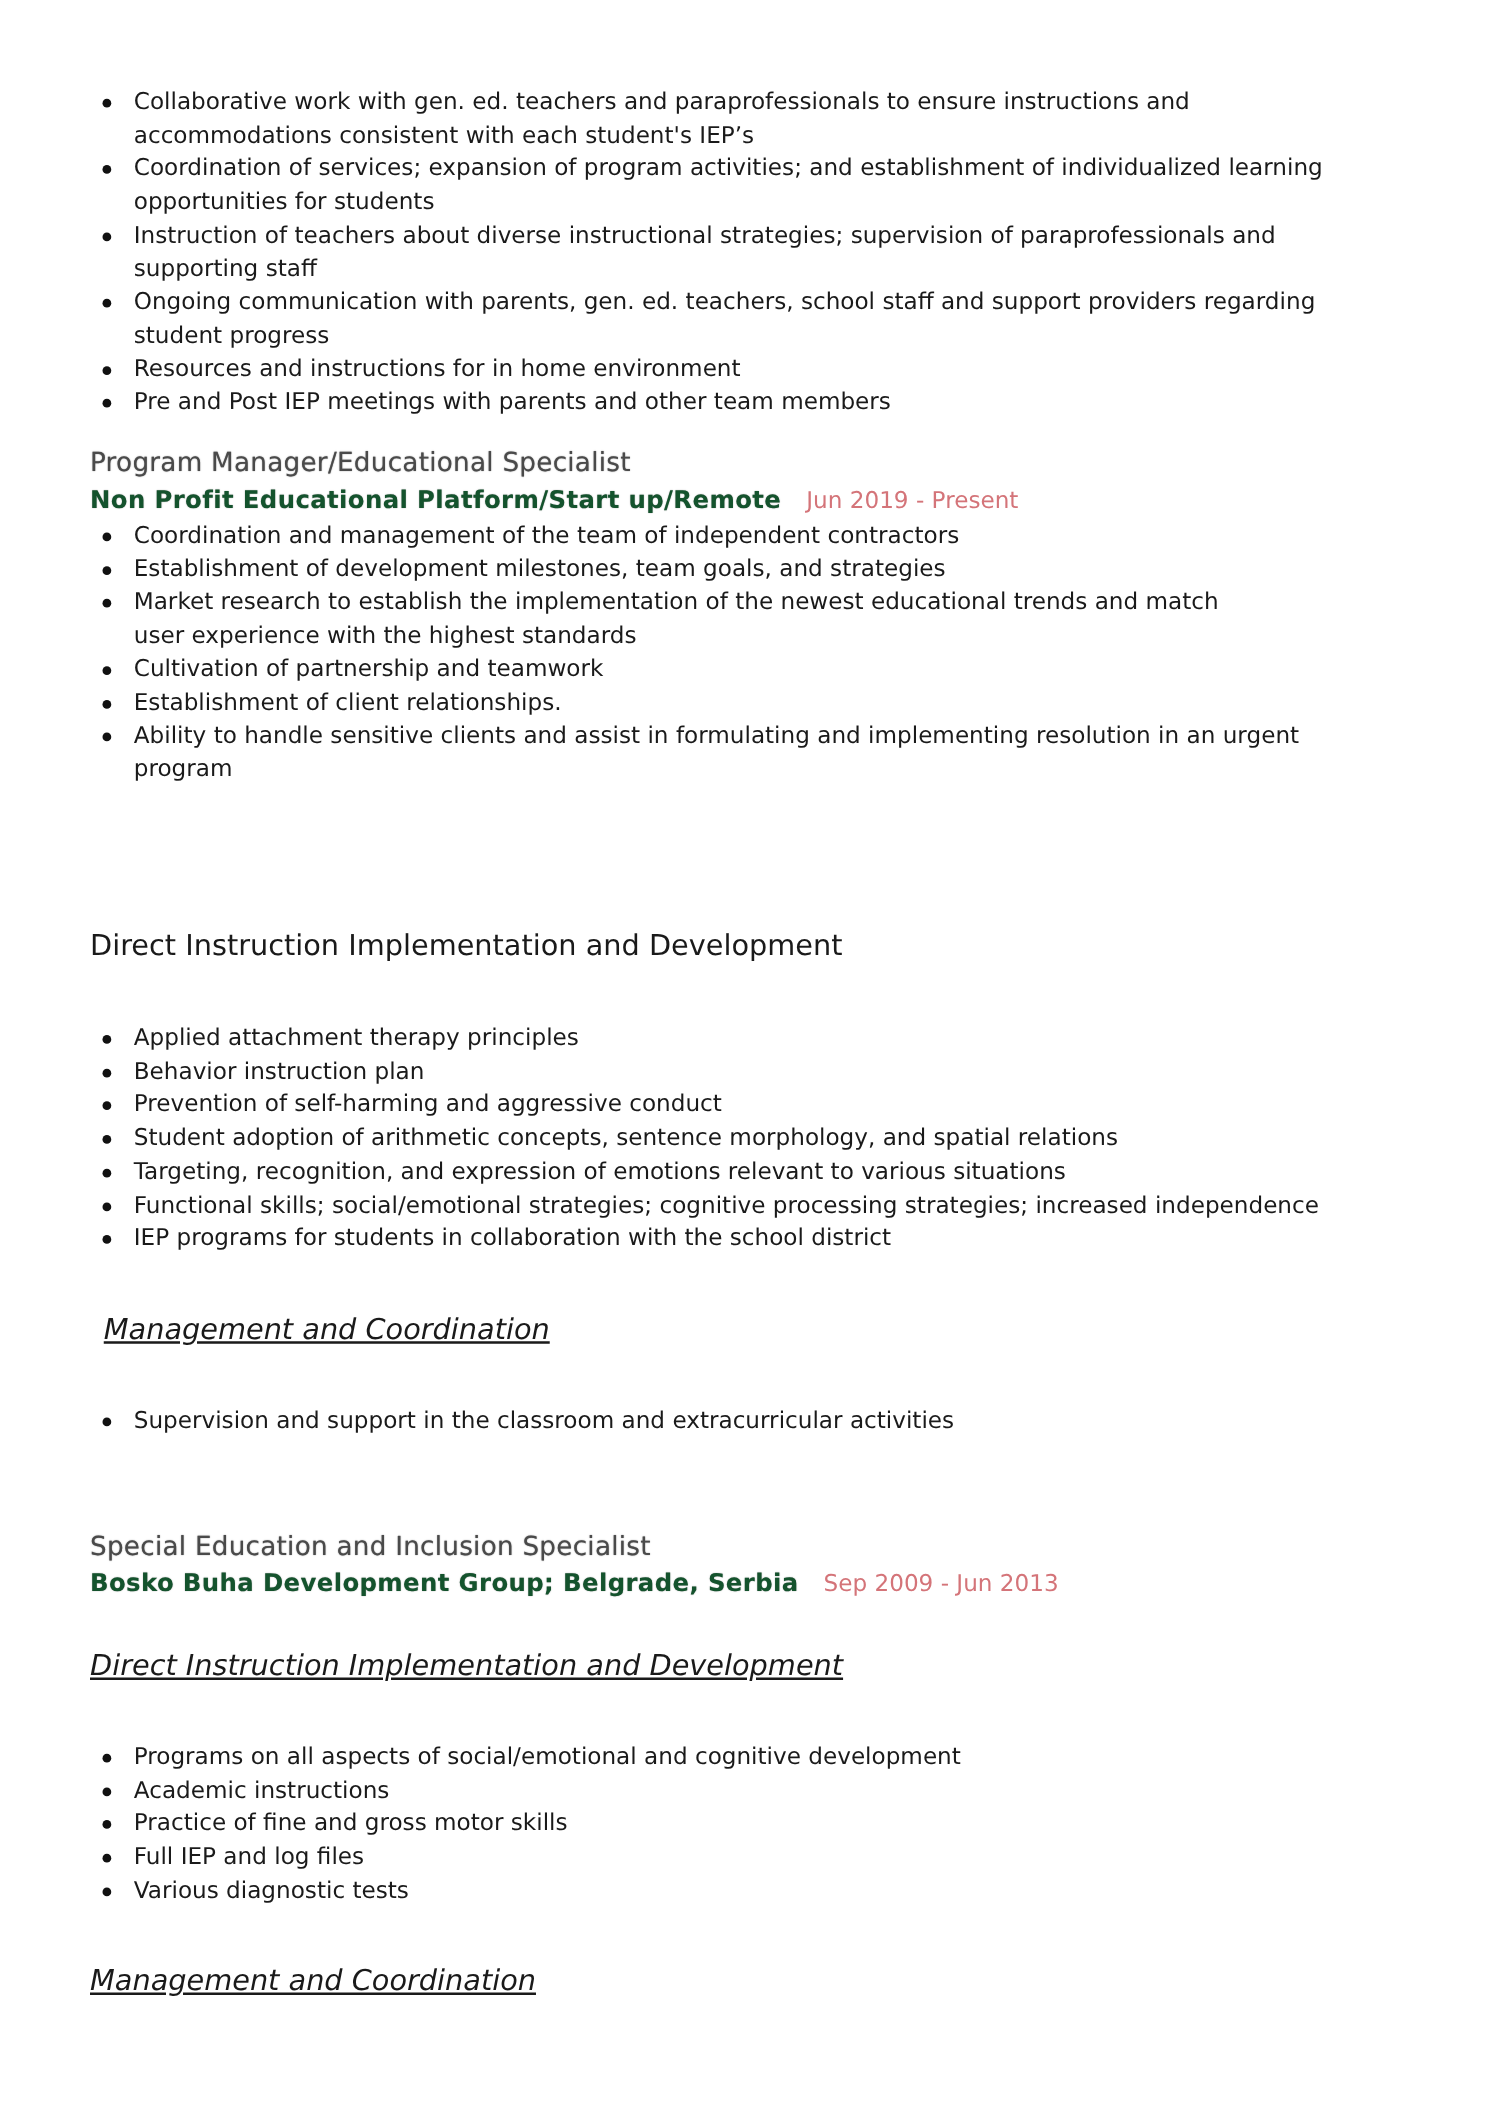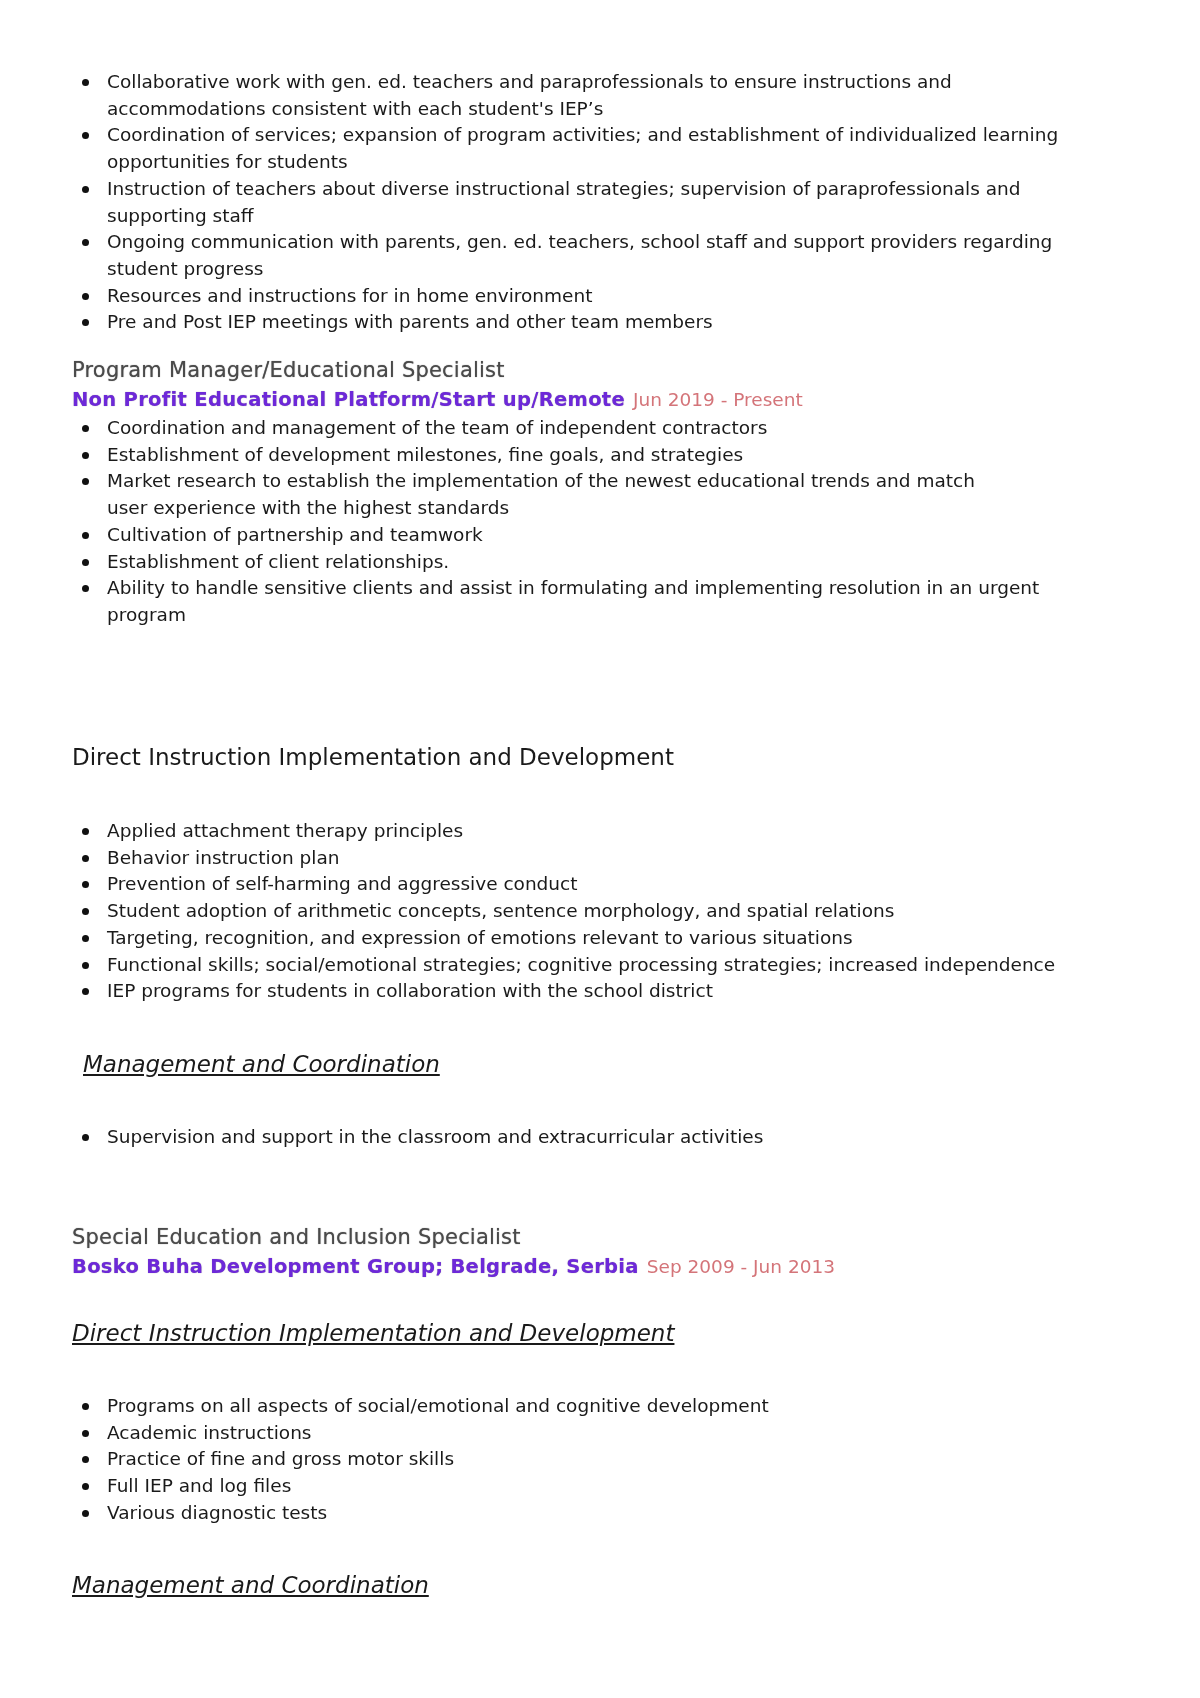--- a/index.html
+++ b/index.html
@@ -7,22 +7,22 @@
          font-family:"DejaVu Sans", "Liberation Sans", sans-serif; color:#1a1a1a; }
   .page { position:absolute; left:0; top:0; width:1200px; height:1698px; background:#fff; }
   .block { position:absolute; left:72px; width:1050px; }
   ul.bul { list-style:none; margin:0; padding:0; }
   ul.bul li { position:relative; padding-left:35px; font-size:18.5px; line-height:26.7px; white-space:nowrap; }
   ul.bul li::before { content:""; position:absolute; left:10px; top:10px; width:7px; height:7px; border-radius:50%; background:#111; }
   ul.bul li .ln { display:block; }
   .job-title { font-size:21px; line-height:29px; color:#4a4a4a; font-weight:normal;
                text-shadow:0 0 1px #777; letter-spacing:0.2px; white-space:nowrap; }
   .company-row { font-size:19.5px; line-height:30px; white-space:nowrap; }
-  .company { color:#6d28d9; font-weight:bold; text-shadow:0 0 1px #999; letter-spacing:0.3px; }
-  .dates { color:#d47479; margin-left:8px; font-size:18.5px; }
+  .company { color:#14532d; font-weight:bold; text-shadow:0 0 1px #999; letter-spacing:0.3px; }
+  .dates { color:#d47479; margin-left:20px; font-size:18.5px; }
   .sub { font-size:23px; line-height:26px; white-space:nowrap; }
   .sub.it { font-style:italic;text-decoration:underline; }
 </style>
 </head>
 <body>
 
 <div class="page">
 
   <div class="block" style="top:69px;">
     <ul class="bul">
@@ -54,21 +54,21 @@
   <div class="block" style="top:356px;">
     <div class="job-title">Program Manager/Educational Specialist</div>
     <div class="company-row">
       <span class="company">Non Profit Educational Platform/Start up/Remote</span><span class="dates">Jun 2019 - Present</span>
     </div>
     <ul class="bul">
         <li>
           <span class="ln">Coordination and management of the team of independent contractors</span>
         </li>
         <li>
-          <span class="ln">Establishment of development milestones, fine goals, and strategies</span>
+          <span class="ln">Establishment of development milestones, team goals, and strategies</span>
         </li>
         <li>
           <span class="ln">Market research to establish the implementation of the newest educational trends and match</span>
           <span class="ln">user experience with the highest standards</span>
         </li>
         <li>
           <span class="ln">Cultivation of partnership and teamwork</span>
         </li>
         <li>
           <span class="ln">Establishment of client relationships.</span>

